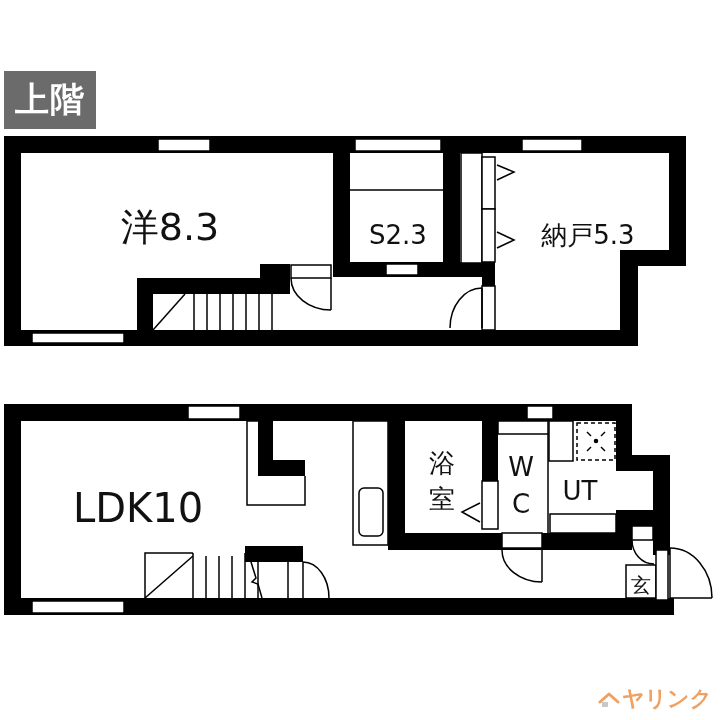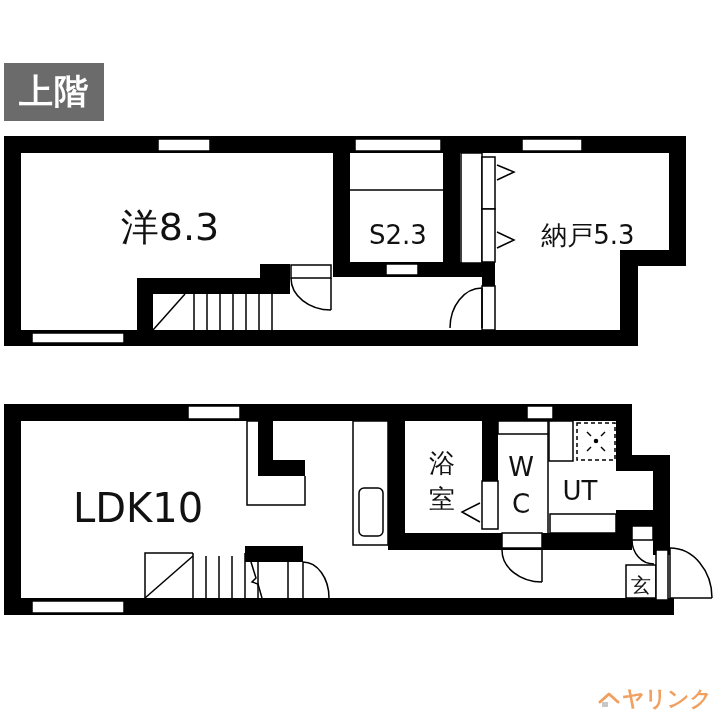--- a/index.html
+++ b/index.html
@@ -1,18 +1,18 @@
 <!DOCTYPE html>
 <html><head>
 <meta charset="utf-8">
 <style>
   html, body { margin: 0; padding: 0; background: #ffffff; }
   body { width: 720px; height: 720px; position: relative; overflow: hidden; font-family: "Liberation Sans", "DejaVu Sans", sans-serif; }
   .floor-badge {
-    position: absolute; left: 4px; top: 63px; width: 100px; height: 58px;
+    position: absolute; left: 4px; top: 71px; width: 92px; height: 58px;
     background: #6b6b6b; color: #ffffff; display: flex; align-items: center; justify-content: center;
     font-family: "DejaVu Sans", sans-serif; font-weight: bold; font-size: 34px; letter-spacing: 1px;
   }
   svg.plan { position: absolute; left: 0; top: 0; }
   .room-label { font-family: "DejaVu Sans", sans-serif; fill: #111; }
   .brand {
     position: absolute; right: 8px; bottom: 6px; color: #f0a060;
     font-family: "DejaVu Sans", sans-serif; font-weight: bold; font-size: 22px; display: flex; align-items: center; gap: 2px;
   }
   .brand-icon { width: 22px; height: 18px; display: inline-block; }

